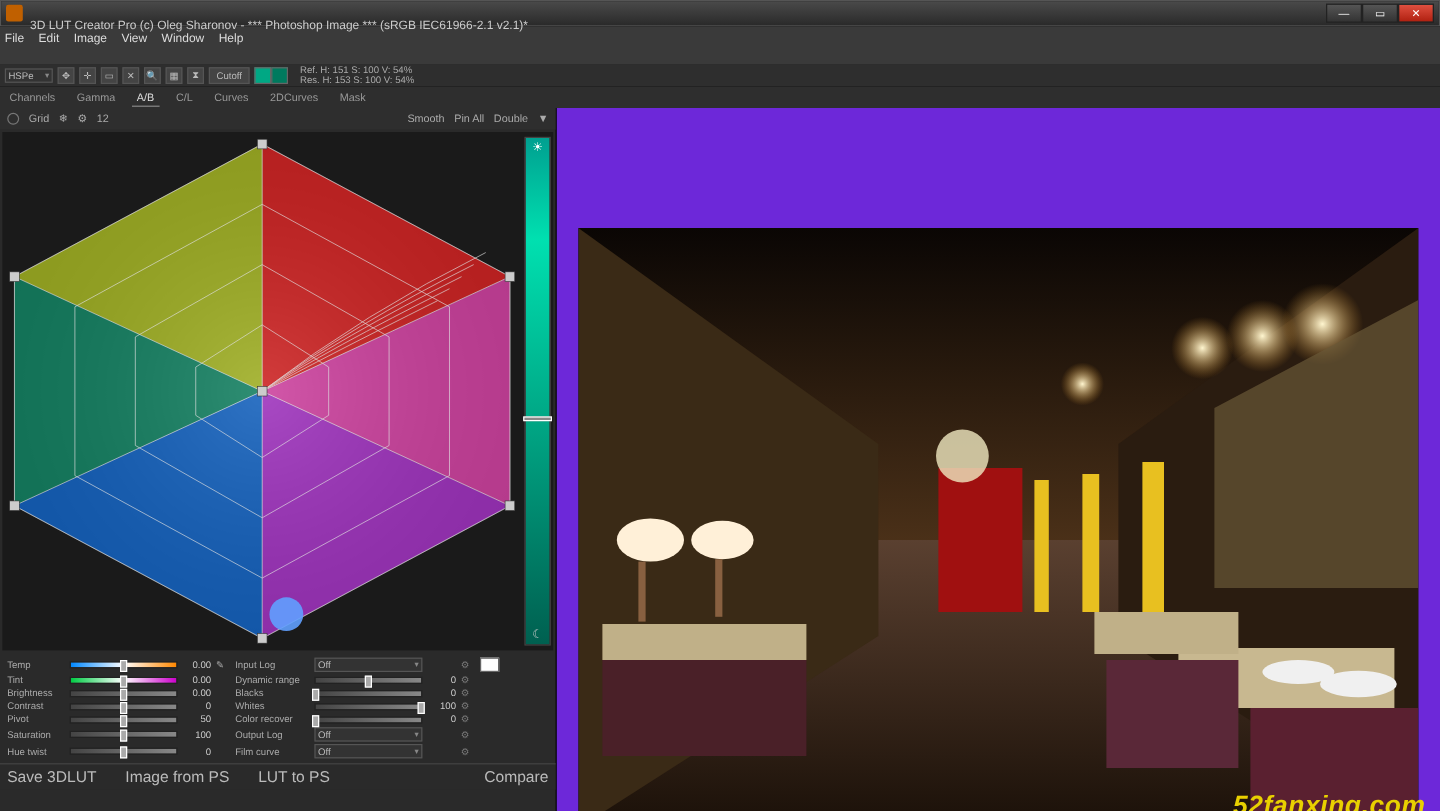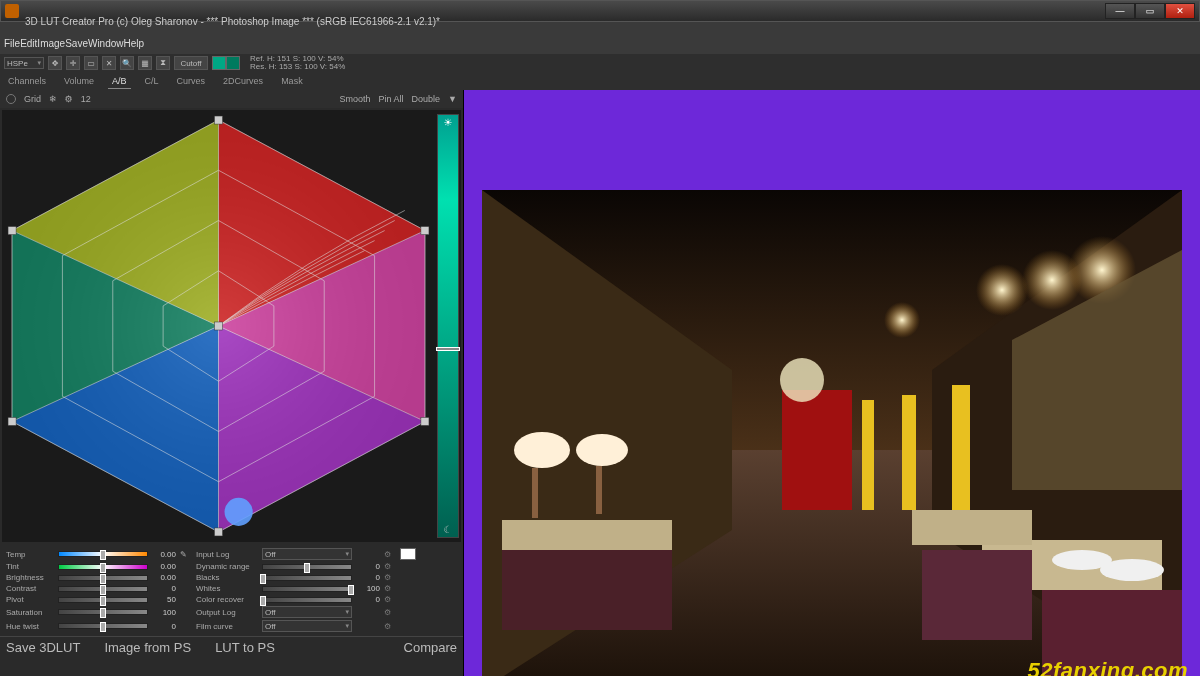--- a/index.html
+++ b/index.html
@@ -3,21 +3,21 @@
 <meta charset="utf-8">
 <style>
 * { margin:0; padding:0; box-sizing:border-box; font-family:"Segoe UI",Tahoma,sans-serif; }
 body { width:1200px; height:676px; background:#000; overflow:hidden; position:relative; }
 .titlebar { height:22px; background:linear-gradient(#4a4a4a,#2a2a2a); border:1px solid #555; display:flex; align-items:center; padding:0 4px; font-size:10px; color:#ccc; }
 .titlebar .app-icon { width:14px; height:14px; background:#c06000; border-radius:2px; margin-right:6px; }
 .titlebar .title { flex:1; white-space:nowrap; overflow:hidden;margin-top:20px; }
 .winbtns { display:flex; gap:0; }
 .winbtn { width:30px; height:16px; background:linear-gradient(#555,#333); border:1px solid #222; display:flex; align-items:center; justify-content:center; font-size:9px; color:#fff; }
 .winbtn.close { background:linear-gradient(#e05040,#b02010); }
-.menubar { height:18px; background:#3a3a3a; display:flex; align-items:flex-start; padding:16px 4px; font-size:10px; color:#ddd; }
+.menubar { height:18px; background:#3a3a3a; display:flex; align-items:flex-end; padding:16px 4px; font-size:10px; color:#ddd; gap:12px; }
 .menubar span { cursor:pointer; }
 .toolbar1 { height:18px; background:#2e2e2e; display:flex; align-items:center; padding:0 4px; font-size:9px; color:#bbb; gap:4px; }
 .toolbtn { width:14px; height:14px; background:#444; border:1px solid #555; display:flex; align-items:center; justify-content:center; font-size:8px; }
 .colorsw { display:flex; gap:0; }
 .colorsw div { width:14px; height:14px; border:1px solid #666; }
 .readout { font-size:8px; line-height:8px; color:#aaa; margin-left:6px; }
 .tabs { height:18px; background:#2e2e2e; display:flex; align-items:center; padding:0 4px; font-size:9px; color:#999; gap:10px; }
 .tabs .tab { padding:2px 4px; cursor:pointer; }
 .tabs .tab.active { color:#ddd; border-bottom:1px solid #888; }
 .main { display:flex; height:600px; }
@@ -59,21 +59,21 @@
     <div class="winbtn">—</div>
     <div class="winbtn">▭</div>
     <div class="winbtn close">✕</div>
   </div>
 </div>
 
 <div class="menubar">
   <span>File</span>
   <span>Edit</span>
   <span>Image</span>
-  <span>Save</span>
+  <span>View</span>
   <span>Window</span>
   <span>Help</span>
 </div>
 
 <div class="toolbar1">
   <div class="dd" style="width:40px">
       <span>HSPe</span>
     </div>
   <div class="toolbtn">✥</div>
   <div class="toolbtn">✛</div>
@@ -88,21 +88,21 @@
     <div style="background:#007a5e"></div>
   </div>
   <div class="readout">
     <div>Ref. H: 151   S: 100 V: 54%</div>
     <div>Res. H: 153   S: 100 V: 54%</div>
   </div>
 </div>
 
 <div class="tabs">
   <span class="tab">Channels</span>
-  <span class="tab">Volume</span>
+  <span class="tab">Gamma</span>
   <span class="tab active">A/B</span>
   <span class="tab">C/L</span>
   <span class="tab">Curves</span>
   <span class="tab">2DCurves</span>
   <span class="tab">Mask</span>
 </div>
 
 <div class="main">
   <div class="leftpanel">
     <div class="subtool">

